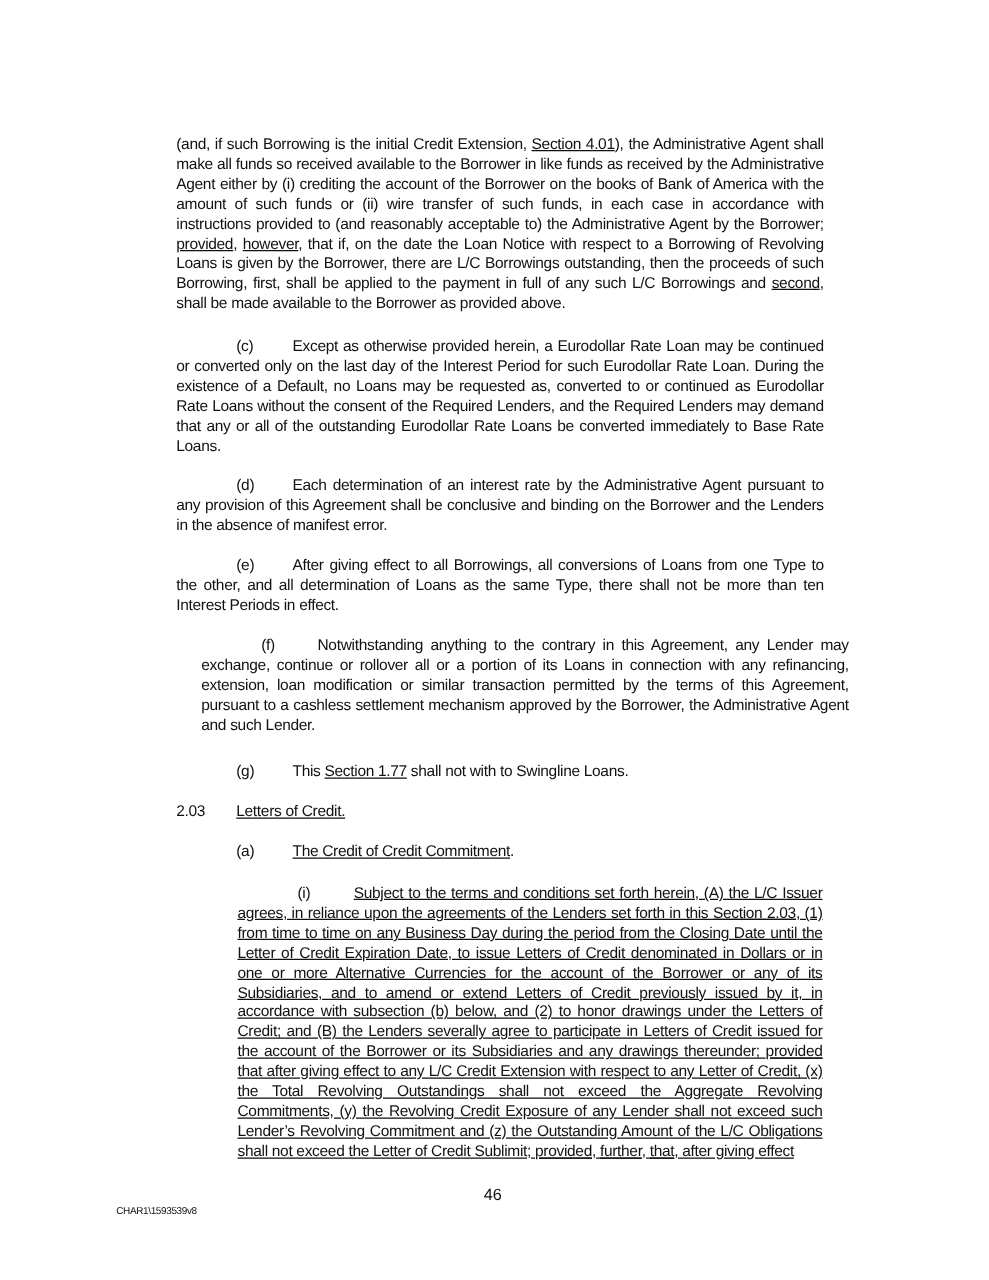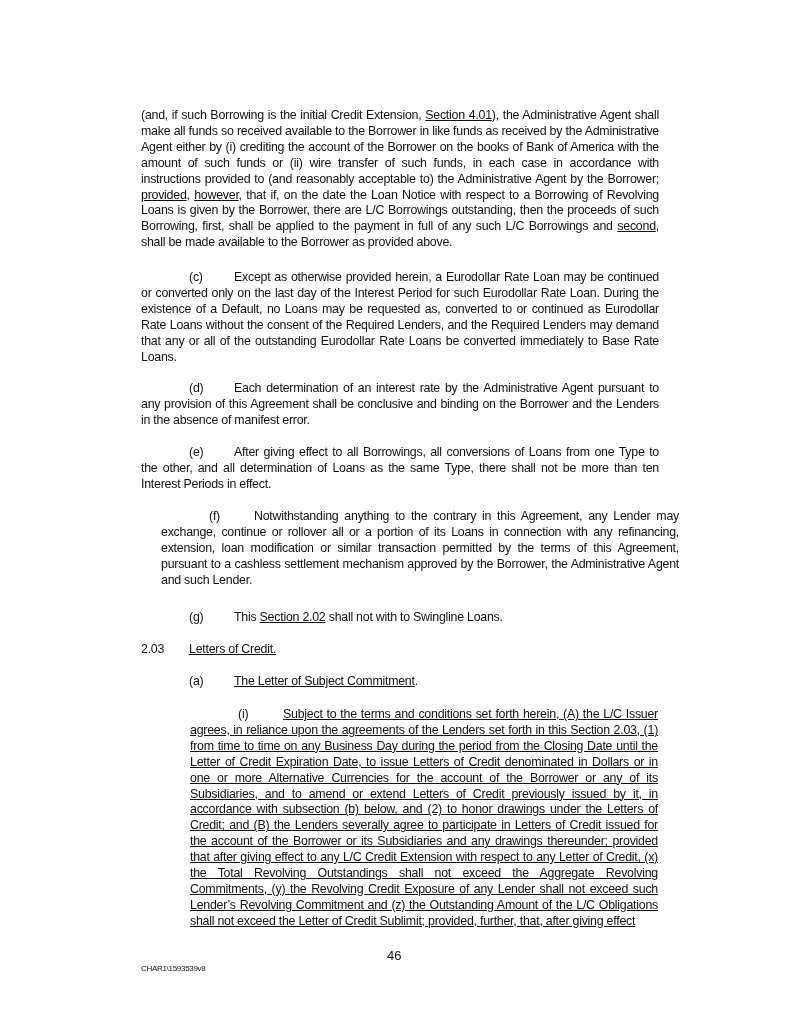--- a/index.html
+++ b/index.html
@@ -11,21 +11,21 @@
     .body-text p { margin: 0; }
     .u { text-decoration: underline; }
     .indent { display: inline-block; width: 48px; }
     .tabw { display: inline-block; width: 45px; }
     .sub-text { position: absolute; left: 189px; width: 470px; font-size: 12.4px;
                 line-height: 15.9px; text-align: justify; letter-spacing: -0.25px; }
     .sub-text p { margin: 1px; text-decoration: underline; }
     .row { position: absolute; font-size: 12.4px; letter-spacing: -0.25px; }
     .num { display: inline-block; }
     .page-num { position: absolute; left: 387px; top: 936px; font-size: 13px; }
-    .doc-id { position: absolute; left: 93px; top: 952px; font-size: 8px; letter-spacing: -0.3px; margin-left: 48px; }
+    .doc-id { position: absolute; left: 93px; top: 952px; font-size: 8px; letter-spacing: -0.3px; }
   </style>
 </head>
 <body>
 
 <div class="page">
 
   <div class="body-text" style="top:96px;">
     <p><span>(and, if such Borrowing is the initial Credit Extension, </span><span class="u">Section 4.01</span><span>), the Administrative Agent shall make all funds so received available to the Borrower in like funds as received by the Administrative Agent either by (i) crediting the account of the Borrower on the books of Bank of America with the amount of such funds or (ii) wire transfer of such funds, in each case in accordance with instructions provided to (and reasonably acceptable to) the Administrative Agent by the Borrower; </span><span class="u">provided</span><span>, </span><span class="u">however</span><span>, that if, on the date the Loan Notice with respect to a Borrowing of Revolving Loans is given by the Borrower, there are L/C Borrowings outstanding, then the proceeds of such Borrowing, first, shall be applied to the payment in full of any such L/C Borrowings and </span><span class="u">second</span><span>, shall be made available to the Borrower as provided above.</span></p>
   </div>
 
@@ -39,29 +39,29 @@
 
   <div class="body-text" style="top:433px;">
     <p><span class="indent"></span><span class="tabw">(e)</span><span>After giving effect to all Borrowings, all conversions of Loans from one Type to the other, and all determination of Loans as the same Type, there shall not be more than ten Interest Periods in effect.</span></p>
   </div>
 
   <div class="body-text" style="top:497px;margin-left:20px;">
     <p><span class="indent"></span><span class="tabw">(f)</span><span>Notwithstanding anything to the contrary in this Agreement, any Lender may exchange, continue or rollover all or a portion of its Loans in connection with any refinancing, extension, loan modification or similar transaction permitted by the terms of this Agreement, pursuant to a cashless settlement mechanism approved by the Borrower, the Administrative Agent and such Lender.</span></p>
   </div>
 
   <div class="row" style="left:189px; top:598px;">
-    <span class="num" style="width:45px;">(g)</span><span>This </span><span class="u">Section 2.02</span><span> shall not with to Swingline Loans.</span>
+    <span class="num" style="width:45px;">(g)</span><span>This </span><span class="u">Section 1.77</span><span> shall not with to Swingline Loans.</span>
   </div>
 
   <div class="row" style="left:141px; top:630px;">
     <span class="num" style="width:48px;">2.03</span><span class="u">Letters of Credit.</span>
   </div>
 
   <div class="row" style="left:189px; top:662px;">
-    <span class="num" style="width:45px;">(a)</span><span class="u">The Letter of Subject Commitment</span><span>.</span>
+    <span class="num" style="width:45px;">(a)</span><span class="u">The Credit of Credit Commitment</span><span>.</span>
   </div>
 
   <div class="sub-text" style="top:694px;">
     <p><span class="indent"></span><span class="tabw">(i)</span><span>Subject to the terms and conditions set forth herein, (A) the L/C Issuer agrees, in reliance upon the agreements of the Lenders set forth in this </span><span class="u">Section 2.03</span><span>, (1) from time to time on any Business Day during the period from the Closing Date until the Letter of Credit Expiration Date, to issue Letters of Credit denominated in Dollars or in one or more Alternative Currencies for the account of the Borrower or any of its Subsidiaries, and to amend or extend Letters of Credit previously issued by it, in accordance with subsection (b) below, and (2) to honor drawings under the Letters of Credit; and (B) the Lenders severally agree to participate in Letters of Credit issued for the account of the Borrower or its Subsidiaries and any drawings thereunder; </span><span class="u">provided</span><span> that after giving effect to any L/C Credit Extension with respect to any Letter of Credit, (x) the Total Revolving Outstandings shall not exceed the Aggregate Revolving Commitments, (y) the Revolving Credit Exposure of any Lender shall not exceed such Lender’s Revolving Commitment and (z) the Outstanding Amount of the L/C Obligations shall not exceed the Letter of Credit Sublimit; </span><span class="u">provided</span><span>, </span><span class="u">further</span><span>, </span><span class="u">that</span><span>, after giving effect</span></p>
   </div>
 
   <div class="page-num">46</div>
   <div class="doc-id">CHAR1\1593539v8</div>
 
 </div>

